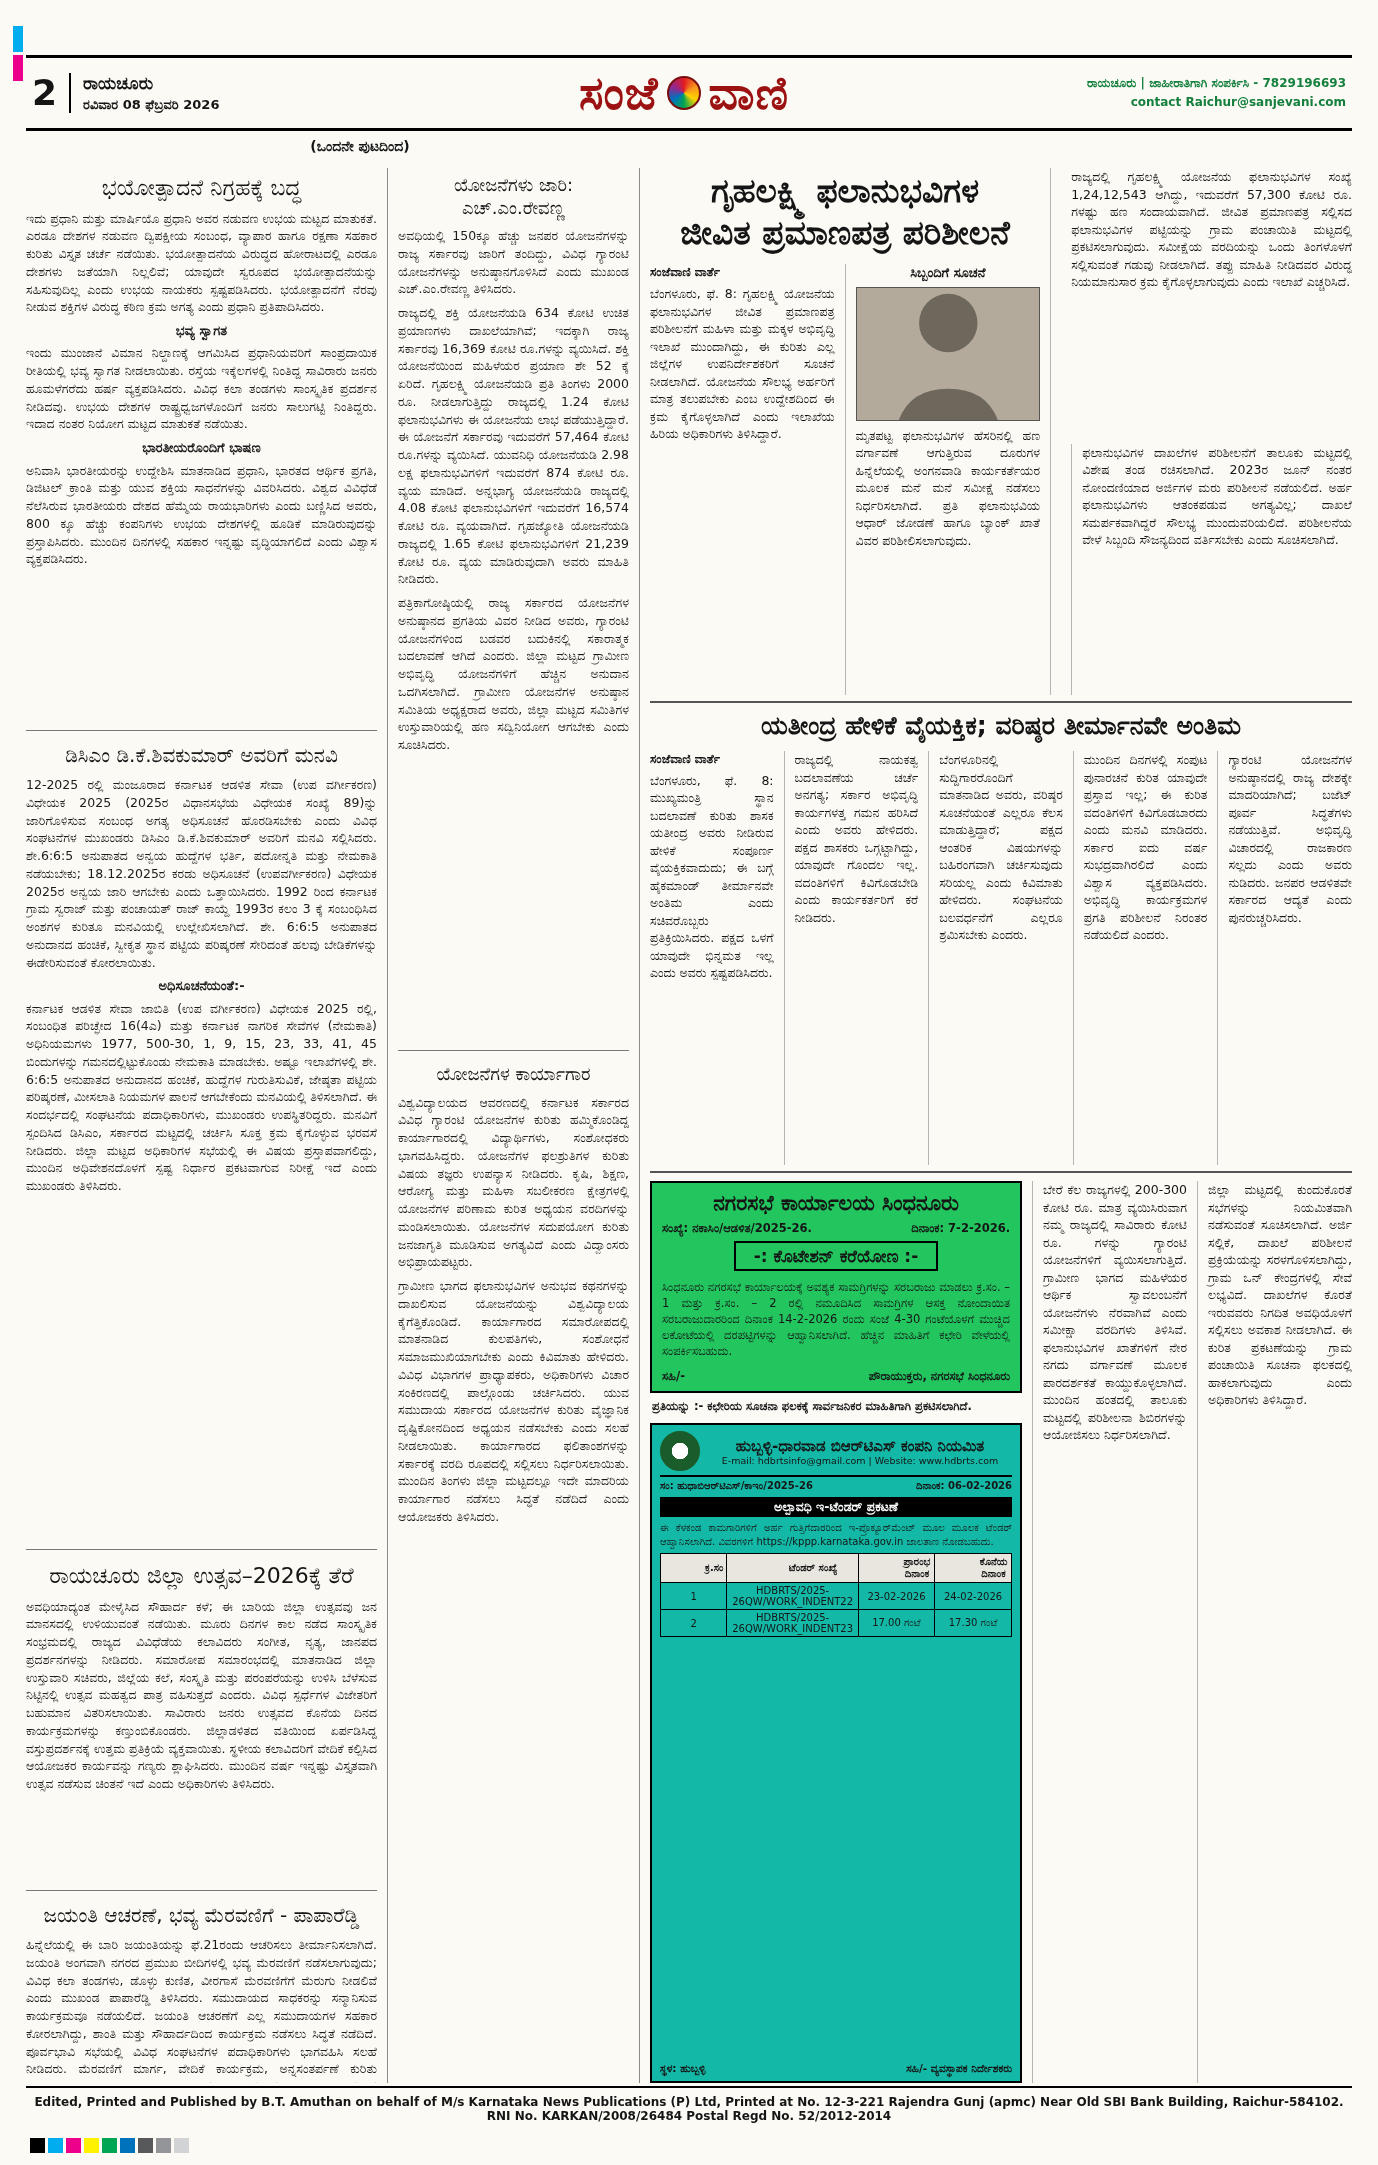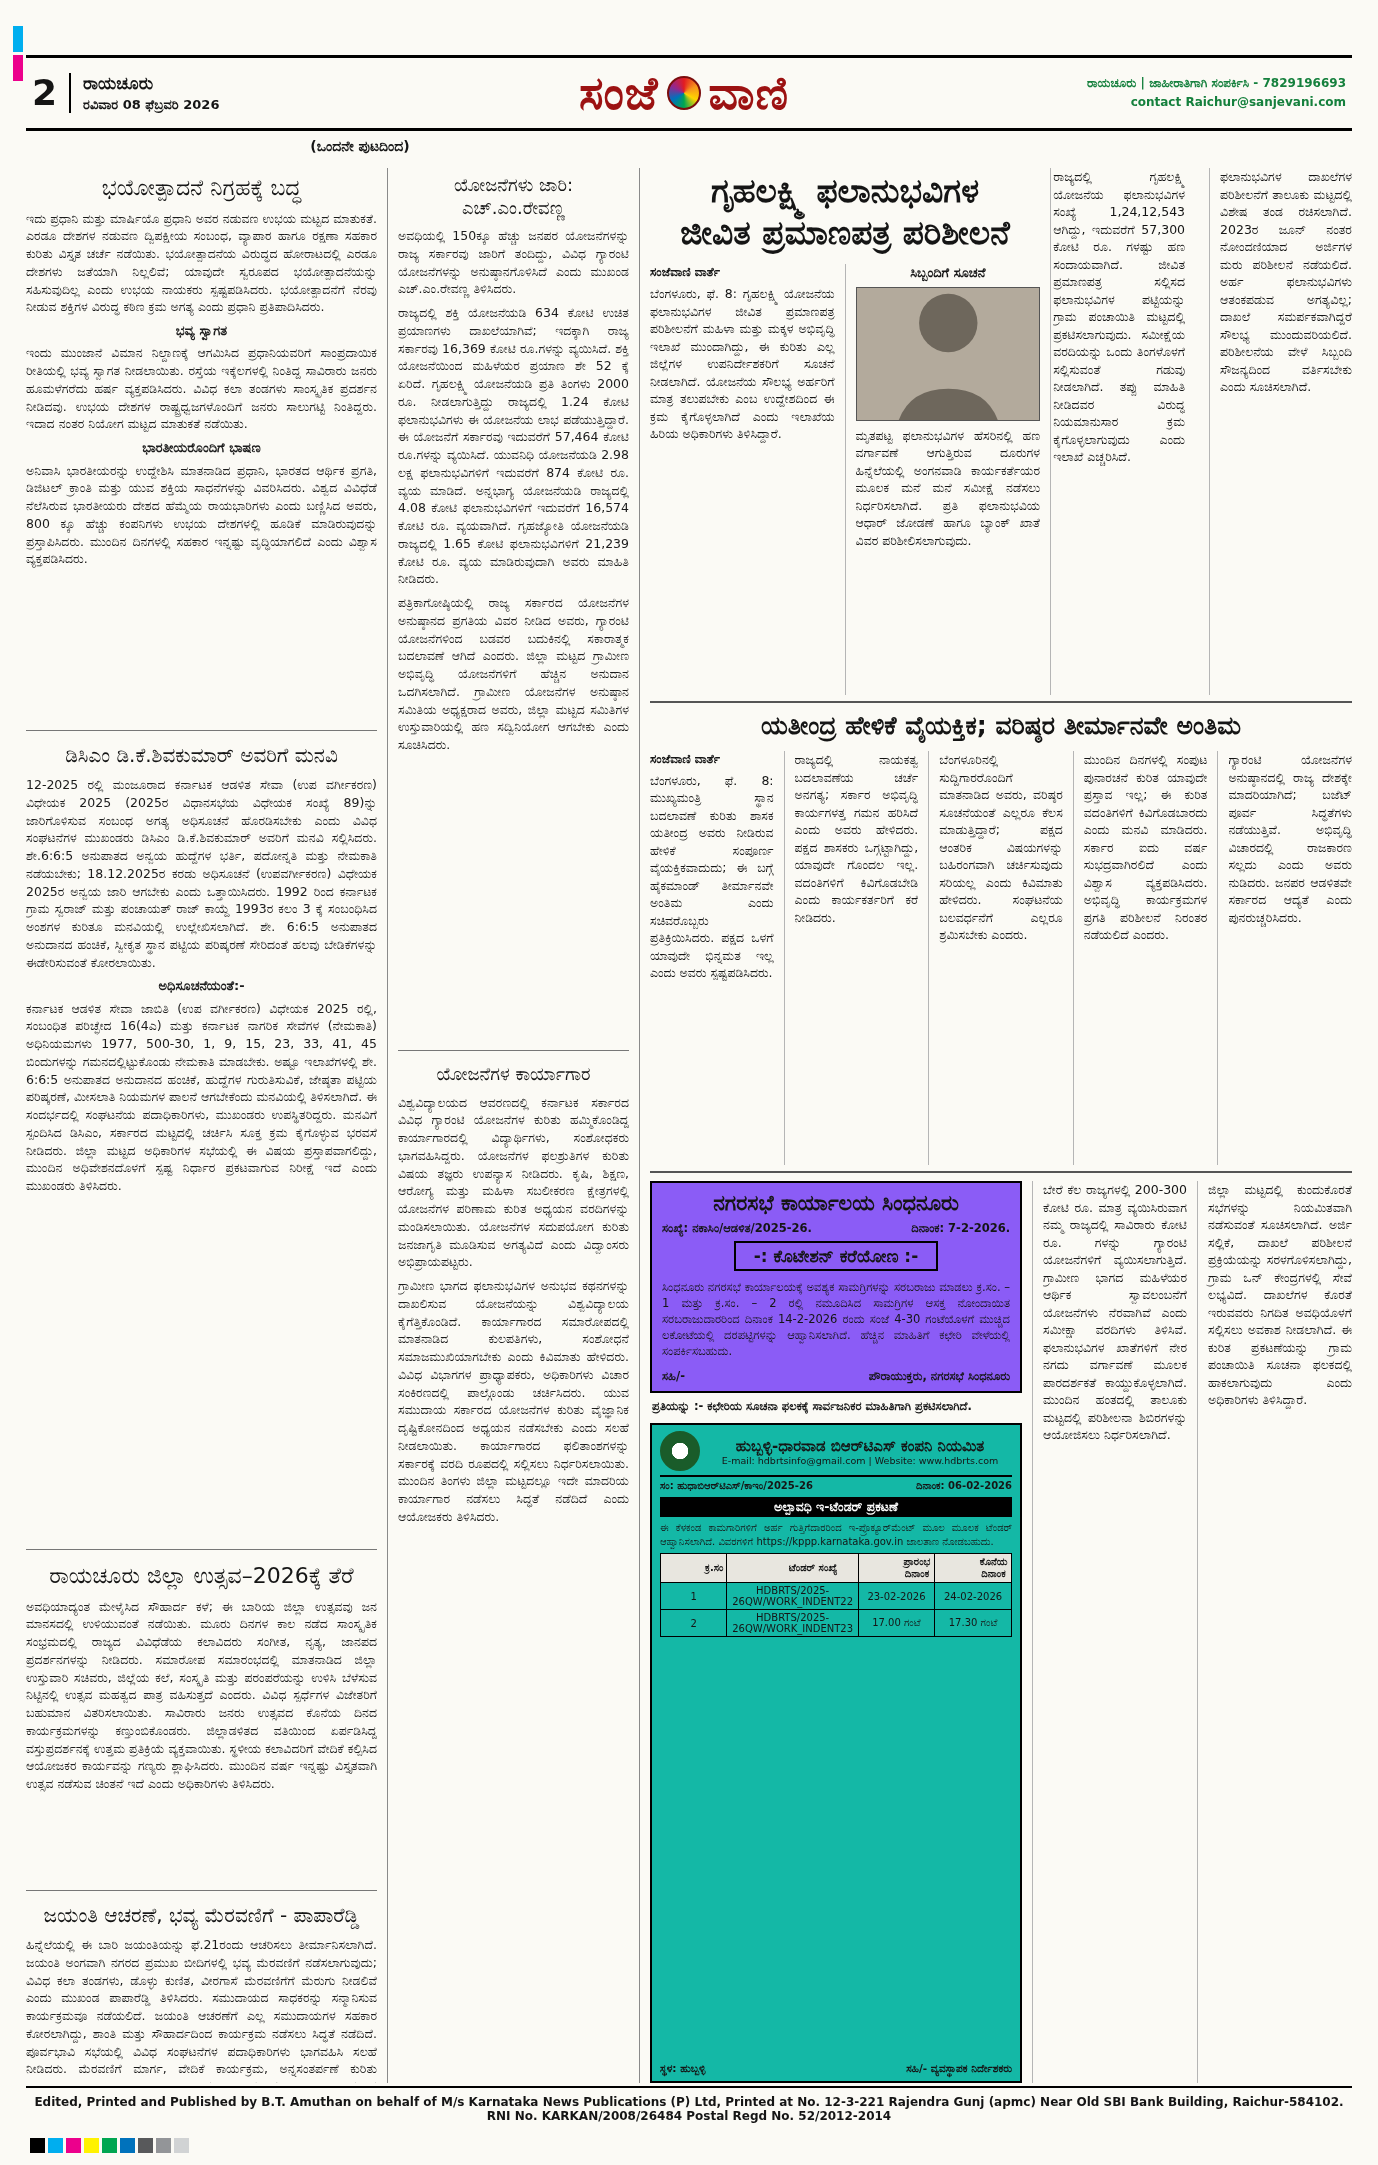--- a/index.html
+++ b/index.html
@@ -60,31 +60,31 @@
   .c1-left { width:57%; display:flex; flex-direction:column; padding-right:10px; }
   .c1-title { font-size:33px; line-height:1.28; font-weight:bold; text-align:center; margin:2px 0 10px; }
   .c1-title span { display:block; }
   .c1-row { flex:1; display:flex; gap:10px; overflow:hidden; }
   .ncol { flex:1; font-size:12.5px; line-height:1.4; text-align:justify; overflow:hidden; }
   .ncol + .ncol { border-left:1px solid #b5b5b5; padding-left:10px; }
   .dateline { font-weight:bold; font-size:12px; margin-bottom:4px; }
   .note { font-weight:bold; text-align:center; font-size:13px; margin-bottom:4px; }
   .photo { width:100%; height:134px; border:1px solid #555; margin-bottom:6px; background:#b3aa9c; }
   .photo svg { width:100%; height:100%; display:block; }
-  .c1-right { width:43%; display:flex; gap:24px; border-left:1px solid #b5b5b5; padding-left:2px; overflow:hidden; }
+  .c1-right { width:43%; display:flex; gap:24px; border-left:1px solid #b5b5b5; padding-left:20px; overflow:hidden;flex-direction:column; }
 
   
   .c2 { height:470px; border-bottom:2px solid #555; display:flex; flex-direction:column; padding:8px 0 6px; }
   .c2-title { font-size:25px; font-weight:bold; text-align:center; margin-bottom:10px; }
   .c2-cols { flex:1; display:flex; gap:10px; overflow:hidden; }
 
   
   .bottom { flex:1; display:flex; gap:10px; padding-top:8px; overflow:hidden; }
   .bottom-left { width:53%; display:flex; flex-direction:column; }
-  .notice-box { border:2.5px solid #000; padding:8px 10px; text-align:center; background:#8b5cf6; }
+  .notice-box { border:2.5px solid #000; padding:8px 10px; text-align:center; background:#22c55e; }
   .notice-title { font-size:21px; font-weight:bold; margin-bottom:6px; }
   .notice-meta { display:flex; justify-content:space-between; font-size:11.5px; font-weight:bold; }
   .quote-chip { display:inline-block; border:2px solid #000; padding:3px 18px; font-weight:bold; font-size:17px; margin:6px auto 8px;text-align:center; }
   .notice-body { font-size:11.5px; text-align:justify; line-height:1.4; }
   .notice-sign { display:flex; justify-content:space-between; font-size:11.5px; font-weight:bold; margin-top:10px; }
   .copy-line { font-size:11.5px; font-weight:bold; margin:6px 2px; }
 
   .tender-box { border:2.5px solid #000; margin-top:4px; padding:6px 8px; flex:1; display:flex; flex-direction:column; background:#14b8a6; overflow:hidden; }
   .tender-head { display:flex; align-items:center; gap:8px; border-bottom:2px solid #000; padding-bottom:4px; }
   .tender-logo { width:40px; height:40px; border-radius:50%; flex:none;

